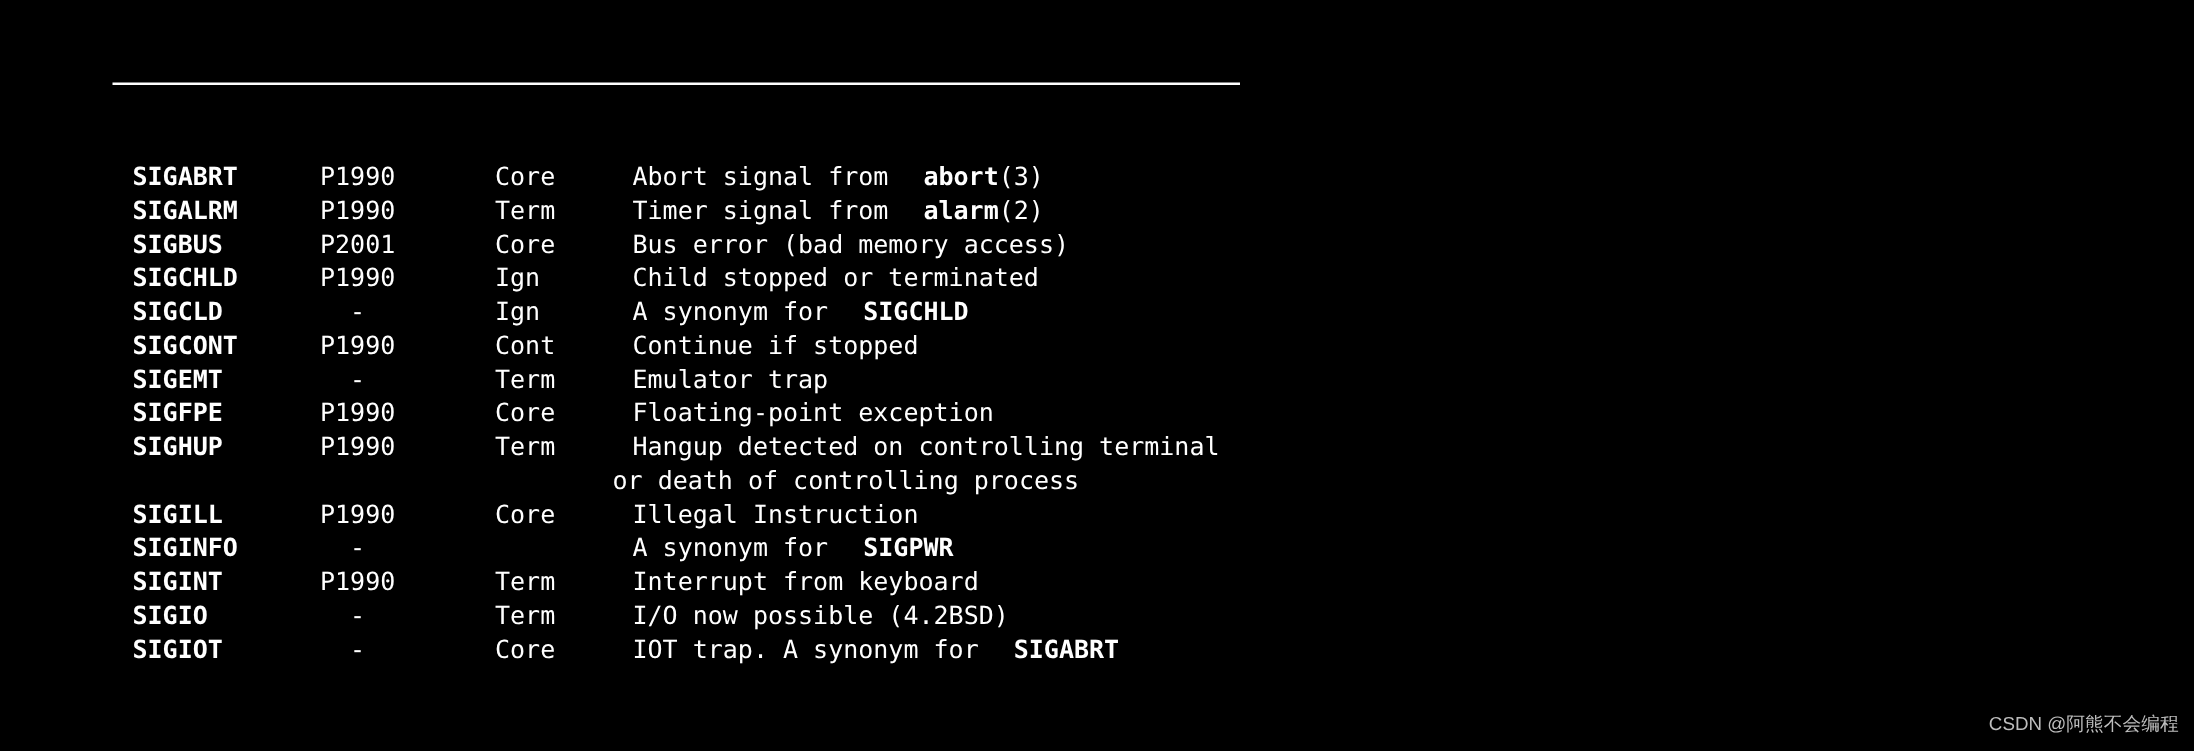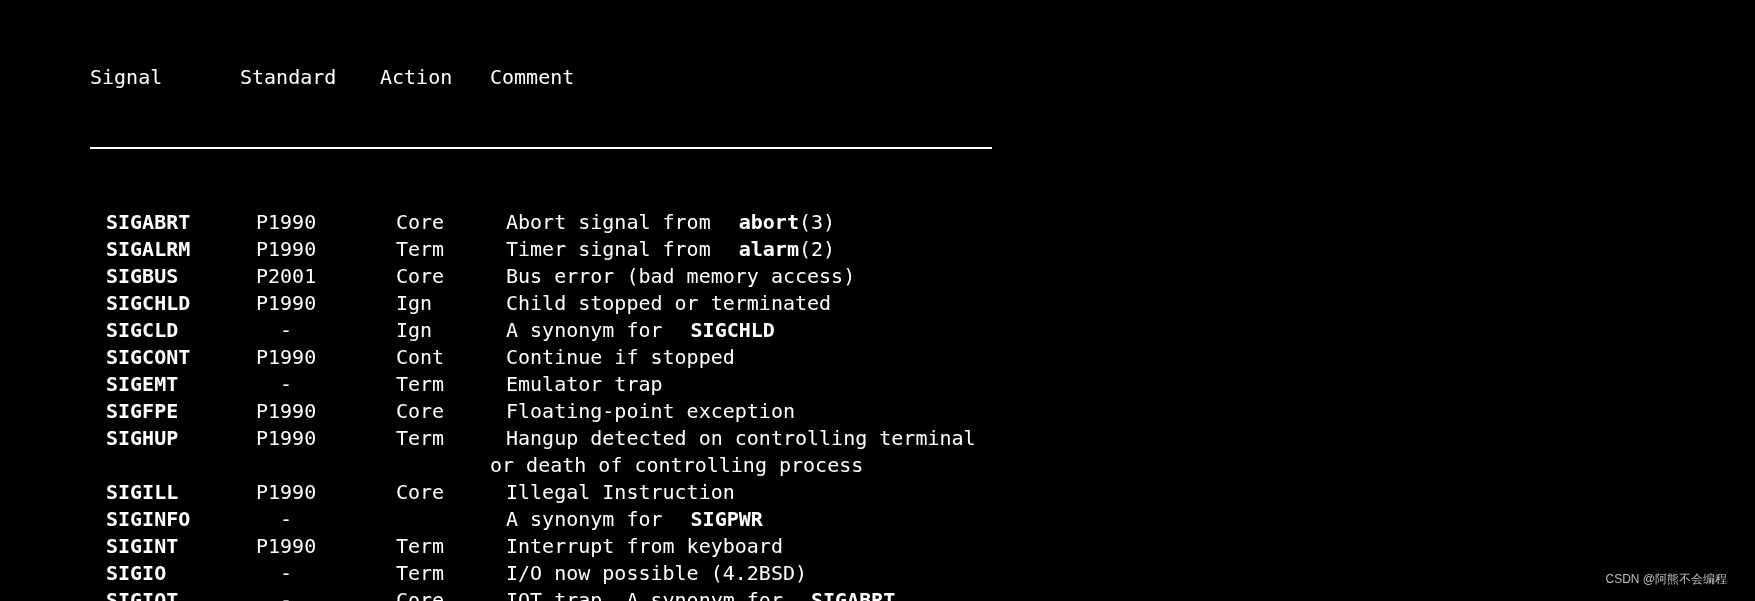--- a/index.html
+++ b/index.html
@@ -25,35 +25,29 @@
     margin: 2px 0 6px 0;
   }
   .row { display: flex; }
   .col-signal   { width: 150px; }
   .col-standard { width: 140px; }
   .col-action   { width: 110px; }
   .col-comment  { flex: 1; }
   .bold { font-weight: 700; margin-left: 16px; }
   .watermark {
     position: absolute;
-    right: 28px;
+    right: 12px;
     bottom: 8px;
     font-family: Arial, "Microsoft YaHei", sans-serif;
-    font-size: 12px;
+    font-size: 15px;
     color: #bdbdbd;
     white-space: pre;
   }
 </style>
 </head>
 <body>
 
 <div class="page">
-  <div class="row">
-    <span class="col-signal">Signal</span>
-    <span class="col-standard">Standard</span>
-    <span class="col-action">Action</span>
-    <span class="col-comment">Comment</span>
-  </div>
   <div class="hr"></div>
   <div id="rows"><div class="row"><span class="col-signal bold">SIGABRT</span><span class="col-standard">P1990</span><span class="col-action">Core</span><span class="col-comment">Abort signal from <span class="bold">abort</span>(3)</span></div><div class="row"><span class="col-signal bold">SIGALRM</span><span class="col-standard">P1990</span><span class="col-action">Term</span><span class="col-comment">Timer signal from <span class="bold">alarm</span>(2)</span></div><div class="row"><span class="col-signal bold">SIGBUS</span><span class="col-standard">P2001</span><span class="col-action">Core</span><span class="col-comment">Bus error (bad memory access)</span></div><div class="row"><span class="col-signal bold">SIGCHLD</span><span class="col-standard">P1990</span><span class="col-action">Ign</span><span class="col-comment">Child stopped or terminated</span></div><div class="row"><span class="col-signal bold">SIGCLD</span><span class="col-standard">  -</span><span class="col-action">Ign</span><span class="col-comment">A synonym for <span class="bold">SIGCHLD</span></span></div><div class="row"><span class="col-signal bold">SIGCONT</span><span class="col-standard">P1990</span><span class="col-action">Cont</span><span class="col-comment">Continue if stopped</span></div><div class="row"><span class="col-signal bold">SIGEMT</span><span class="col-standard">  -</span><span class="col-action">Term</span><span class="col-comment">Emulator trap</span></div><div class="row"><span class="col-signal bold">SIGFPE</span><span class="col-standard">P1990</span><span class="col-action">Core</span><span class="col-comment">Floating-point exception</span></div><div class="row"><span class="col-signal bold">SIGHUP</span><span class="col-standard">P1990</span><span class="col-action">Term</span><span class="col-comment">Hangup detected on controlling terminal</span></div><div class="row"><span class="col-signal"></span><span class="col-standard"></span><span class="col-action"></span><span class="col-comment">or death of controlling process</span></div><div class="row"><span class="col-signal bold">SIGILL</span><span class="col-standard">P1990</span><span class="col-action">Core</span><span class="col-comment">Illegal Instruction</span></div><div class="row"><span class="col-signal bold">SIGINFO</span><span class="col-standard">  -</span><span class="col-action"></span><span class="col-comment">A synonym for <span class="bold">SIGPWR</span></span></div><div class="row"><span class="col-signal bold">SIGINT</span><span class="col-standard">P1990</span><span class="col-action">Term</span><span class="col-comment">Interrupt from keyboard</span></div><div class="row"><span class="col-signal bold">SIGIO</span><span class="col-standard">  -</span><span class="col-action">Term</span><span class="col-comment">I/O now possible (4.2BSD)</span></div><div class="row"><span class="col-signal bold">SIGIOT</span><span class="col-standard">  -</span><span class="col-action">Core</span><span class="col-comment">IOT trap. A synonym for <span class="bold">SIGABRT</span></span></div></div>
 </div>
 
 <div class="watermark">CSDN @阿熊不会编程</div>
 
 </body></html>

